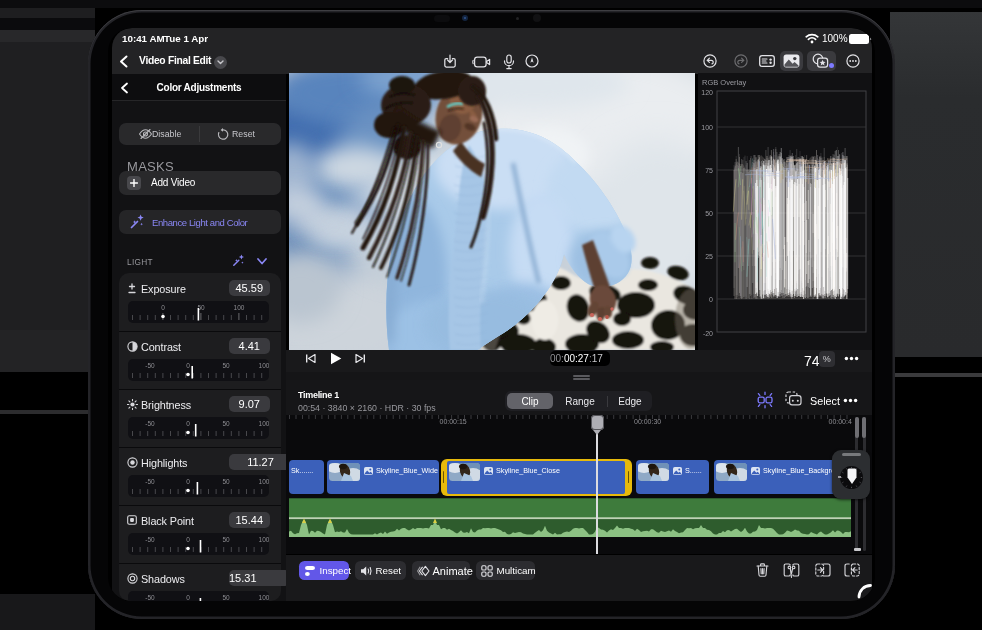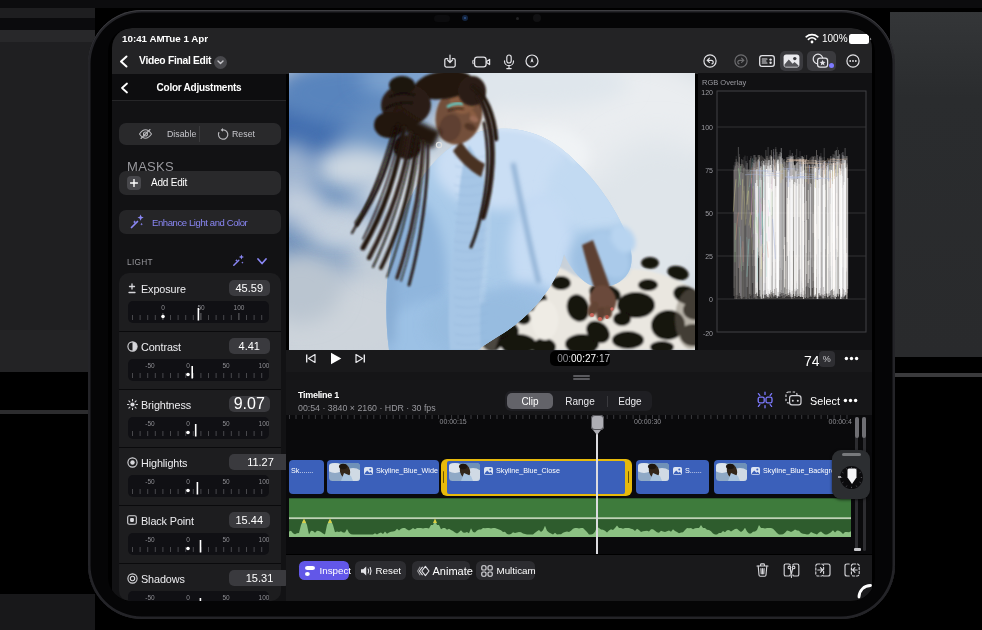--- a/index.html
+++ b/index.html
@@ -101,33 +101,33 @@
           <path d="M7 1.5 L2 6 L7 10.5" stroke="#fff" stroke-width="1.8" fill="none" stroke-linecap="round" stroke-linejoin="round"></path>
         </svg>
 <div class="a txt" style="left:112px;top:82px;width:174px;text-align:center;font-size:10px;color:#fff;font-weight:700;letter-spacing:-0.25px">Color Adjustments</div>
 <div class="a" style="left:118.5px;top:123px;width:162px;height:22px;border-radius:7px;background:#29292b"></div>
 <div class="a" style="left:199px;top:126px;width:1px;height:16px;background:#3a3a3c"></div>
 <svg class="a" style="left:138px;top:128px" width="15" height="12" viewBox="0 0 15 12">
           <path d="M1.5 6 Q4.5 1.8 7.5 1.8 Q10.5 1.8 13.5 6 Q10.5 10.2 7.5 10.2 Q4.5 10.2 1.5 6 Z" stroke="#b8b8bc" stroke-width="1.1" fill="none"></path>
           <circle cx="7.5" cy="6" r="2" stroke="#b8b8bc" stroke-width="1.1" fill="none"></circle>
           <path d="M3 10.5 L12 1.5" stroke="#b8b8bc" stroke-width="1.1" stroke-linecap="round"></path>
         </svg>
-<div class="a txt" style="left:167px;top:129px;font-size:8.8px;color:#c7c7cc">Disable</div>
+<div class="a txt" style="left:152px;top:129px;font-size:8.8px;color:#c7c7cc">Disable</div>
 <svg class="a" style="left:217px;top:127.5px" width="12" height="13" viewBox="0 0 12 13">
           <path d="M6 1.8 A4.7 4.7 0 1 1 1.8 4.6" stroke="#b8b8bc" stroke-width="1.2" fill="none" stroke-linecap="round"></path>
           <path d="M6 0 L3.6 1.9 L6 3.8 Z" fill="#b8b8bc"></path>
         </svg>
 <div class="a txt" style="left:232px;top:129px;font-size:8.8px;color:#c7c7cc">Reset</div>
 <div class="a txt" style="left:127px;top:159px;font-size:13px;color:#98989d;letter-spacing:0.3px">MASKS</div>
 <div class="a" style="left:118.5px;top:171px;width:162px;height:23.5px;border-radius:7px;background:#29292b"></div>
 <div class="a" style="left:127px;top:176px;width:14px;height:14px;border-radius:4px;background:#48484c"></div>
 <svg class="a" style="left:130px;top:179px" width="8" height="8" viewBox="0 0 8 8">
           <path d="M4 0.5 V7.5 M0.5 4 H7.5" stroke="#fff" stroke-width="1.4" stroke-linecap="round"></path>
         </svg>
-<div class="a txt" style="left:151px;top:177px;font-size:10px;color:#fff;letter-spacing:-0.2px">Add Edit</div>
+<div class="a txt" style="left:151px;top:177px;font-size:10px;color:#fff;letter-spacing:-0.2px">Add Video</div>
 <div class="a" style="left:118.5px;top:210px;width:162px;height:23.5px;border-radius:7px;background:#252527"></div>
 <svg class="a" style="left:129px;top:214px" width="16" height="16" viewBox="0 0 16 16">
           <path d="M2.5 13.5 L8.5 7.5" stroke="#8a87f5" stroke-width="1.7" stroke-linecap="round"></path>
           <path d="M11.6 0.5 L12.53 2.67 L14.7 3.6 L12.53 4.53 L11.6 6.7 L10.67 4.53 L8.5 3.6 L10.67 2.67 Z" fill="#8a87f5"></path>
           <path d="M5.6 6.3 L6.109999999999999 7.49 L7.3 8.0 L6.109999999999999 8.51 L5.6 9.7 L5.09 8.51 L3.8999999999999995 8.0 L5.09 7.49 Z" fill="#8a87f5"></path>
           <path d="M12.6 8.799999999999999 L13.02 9.78 L14.0 10.2 L13.02 10.62 L12.6 11.6 L12.18 10.62 L11.2 10.2 L12.18 9.78 Z" fill="#8a87f5"></path>
         </svg>\n<div class="a txt" style="left:152px;top:216.5px;font-size:9.5px;color:#8a87f5;letter-spacing:-0.4px">Enhance Light and Color</div>
 <div class="a txt" style="left:127px;top:257px;font-size:8.3px;color:#98989d;letter-spacing:0.3px">LIGHT</div>
 <svg class="a" style="left:232px;top:254px" width="13" height="13" viewBox="0 0 13 13">
           <path d="M1.8 11.2 L6.8 6.2" stroke="#8a87f5" stroke-width="1.5" stroke-linecap="round"></path>
@@ -204,21 +204,21 @@
           <rect x="63.4" y="7" width="1.6" height="12.5" fill="#fff"></rect>
         </svg>
 <div class="a" style="left:118.5px;top:389px;width:162px;height:1px;background:#0a0a0c"></div>
 <svg class="a" style="left:127px;top:399px" width="11" height="11" viewBox="0 0 11 11">
           <circle cx="5.5" cy="5.5" r="2.1" fill="#d8d8dc"></circle>
           <g stroke="#d8d8dc" stroke-width="1.1" stroke-linecap="round">
             <path d="M5.5 0.4 V1.8 M5.5 9.2 V10.6 M0.4 5.5 H1.8 M9.2 5.5 H10.6 M1.9 1.9 L2.9 2.9 M8.1 8.1 L9.1 9.1 M9.1 1.9 L8.1 2.9 M2.9 8.1 L1.9 9.1"></path>
           </g>
         </svg>
 <div class="a txt" style="left:141px;top:398.5px;font-size:10.8px;color:#ededf0;letter-spacing:-0.1px">Brightness</div>
-<div class="a txt" style="left:229px;top:396px;width:40.5px;height:16px;border-radius:5px;background:#3a3a3e;font-size:16px;color:#fff;text-align:center;line-height:16px">9.07</div>
+<div class="a txt" style="left:229px;top:396px;width:40.5px;height:16px;border-radius:5px;background:#3a3a3e;font-size:11px;color:#fff;text-align:center;line-height:16px">9.07</div>
 <div class="a" style="left:128px;top:417px;width:141px;height:22px;border-radius:5px;background:#101014"></div>
 <svg class="a" style="left:128px;top:417px" width="141" height="22" viewBox="0 0 141 22">
           <text x="22" y="9" font-size="6.5" fill="#8e8e93" text-anchor="middle" font-family="Liberation Sans">-50</text>
           <text x="60" y="9" font-size="6.5" fill="#8e8e93" text-anchor="middle" font-family="Liberation Sans">0</text>
           <text x="98" y="9" font-size="6.5" fill="#8e8e93" text-anchor="middle" font-family="Liberation Sans">50</text>
           <text x="136" y="9" font-size="6.5" fill="#8e8e93" text-anchor="middle" font-family="Liberation Sans">100</text>
           <rect x="4.0" y="14" width="1" height="5" fill="#48484c"></rect>
           <rect x="11.6" y="14" width="1" height="5" fill="#48484c"></rect>
           <rect x="19.2" y="14" width="1" height="5" fill="#48484c"></rect>
           <rect x="26.8" y="14" width="1" height="5" fill="#48484c"></rect>
@@ -306,21 +306,21 @@
           <rect x="133.2" y="14" width="1" height="5" fill="#48484c"></rect>
           <circle cx="60" cy="15.5" r="1.8" fill="#fff"></circle>
           <rect x="71.7" y="7" width="1.6" height="12.5" fill="#fff"></rect>
         </svg>
 <div class="a" style="left:118.5px;top:563px;width:162px;height:1px;background:#0a0a0c"></div>
 <svg class="a" style="left:127px;top:573px" width="11" height="11" viewBox="0 0 11 11">
           <circle cx="5.5" cy="5.5" r="4.6" stroke="#d8d8dc" stroke-width="1.1" fill="none"></circle>
           <circle cx="5.5" cy="5.5" r="2.2" stroke="#d8d8dc" stroke-width="1.1" fill="none"></circle>
         </svg>
 <div class="a txt" style="left:141px;top:572.5px;font-size:10.8px;color:#ededf0;letter-spacing:-0.1px">Shadows</div>
-<div class="a txt" style="left:229px;top:570px;width:61px;height:16px;border-radius:5px;background:#3a3a3e;font-size:11px;color:#fff;text-align:center;line-height:16px">15.31</div>
+<div class="a txt" style="left:229px;top:570px;width:61px;height:16px;border-radius:5px;background:#3a3a3e;font-size:11px;color:#fff;line-height:16px">15.31</div>
 <div class="a" style="left:128px;top:591px;width:141px;height:22px;border-radius:5px;background:#101014"></div>
 <svg class="a" style="left:128px;top:591px" width="141" height="22" viewBox="0 0 141 22">
           <text x="22" y="9" font-size="6.5" fill="#8e8e93" text-anchor="middle" font-family="Liberation Sans">-50</text>
           <text x="60" y="9" font-size="6.5" fill="#8e8e93" text-anchor="middle" font-family="Liberation Sans">0</text>
           <text x="98" y="9" font-size="6.5" fill="#8e8e93" text-anchor="middle" font-family="Liberation Sans">50</text>
           <text x="136" y="9" font-size="6.5" fill="#8e8e93" text-anchor="middle" font-family="Liberation Sans">100</text>
           <rect x="4.0" y="14" width="1" height="5" fill="#48484c"></rect>
           <rect x="11.6" y="14" width="1" height="5" fill="#48484c"></rect>
           <rect x="19.2" y="14" width="1" height="5" fill="#48484c"></rect>
           <rect x="26.8" y="14" width="1" height="5" fill="#48484c"></rect>
@@ -1210,21 +1210,21 @@
           <path d="M10 0.5 L3.5 4.5 L10 8.5 Z" fill="none" stroke="#e8e8ec" stroke-width="1.2" stroke-linejoin="round"></path>
         </svg>
 <svg class="a" style="left:330px;top:351.5px" width="12" height="13" viewBox="0 0 12 13">
           <path d="M1 0.8 L11.3 6.5 L1 12.2 Z" fill="#fff"></path>
         </svg>
 <svg class="a" style="left:355px;top:353.5px" width="11" height="9" viewBox="0 0 11 9">
           <rect x="8.6" y="0.5" width="1.4" height="8" fill="#e8e8ec"></rect>
           <path d="M1 0.5 L7.5 4.5 L1 8.5 Z" fill="none" stroke="#e8e8ec" stroke-width="1.2" stroke-linejoin="round"></path>
         </svg>
 <div class="a" style="left:550px;top:350.5px;width:60px;height:15.5px;border-radius:5px;background:#000"></div>
-<div class="a txt" style="left:550px;top:353px;width:60px;text-align:right;font-size:10px;color:#8e8e93">00:<span style="color:#fff">00:27</span>:<span style="color:#c8c8cc">17</span></div>
+<div class="a txt" style="left:550px;top:353px;width:60px;text-align:left;font-size:10px;color:#8e8e93">00:<span style="color:#fff">00:27</span>:<span style="color:#c8c8cc">17</span></div>
 <div class="a txt" style="left:804px;top:353px;font-size:14px;color:#fff">74</div>
 <div class="a" style="left:818.5px;top:351px;width:16.5px;height:15.5px;border-radius:4px;background:#2e2e32"></div>
 <div class="a txt" style="left:818.5px;top:353.5px;width:16.5px;text-align:center;font-size:9px;color:#c8c8cc">%</div>
 <svg class="a" style="left:844px;top:356px" width="15" height="5" viewBox="0 0 15 5">
           <circle cx="2.4" cy="2.5" r="1.7" fill="#fff"></circle>
           <circle cx="7.5" cy="2.5" r="1.7" fill="#fff"></circle>
           <circle cx="12.6" cy="2.5" r="1.7" fill="#fff"></circle>
         </svg>
 <div class="a" style="left:286px;top:372px;width:586px;height:8px;background:#151517"></div>
 <div class="a" style="left:573px;top:375px;width:17px;height:1.6px;border-radius:1px;background:#5a5a5e"></div>

